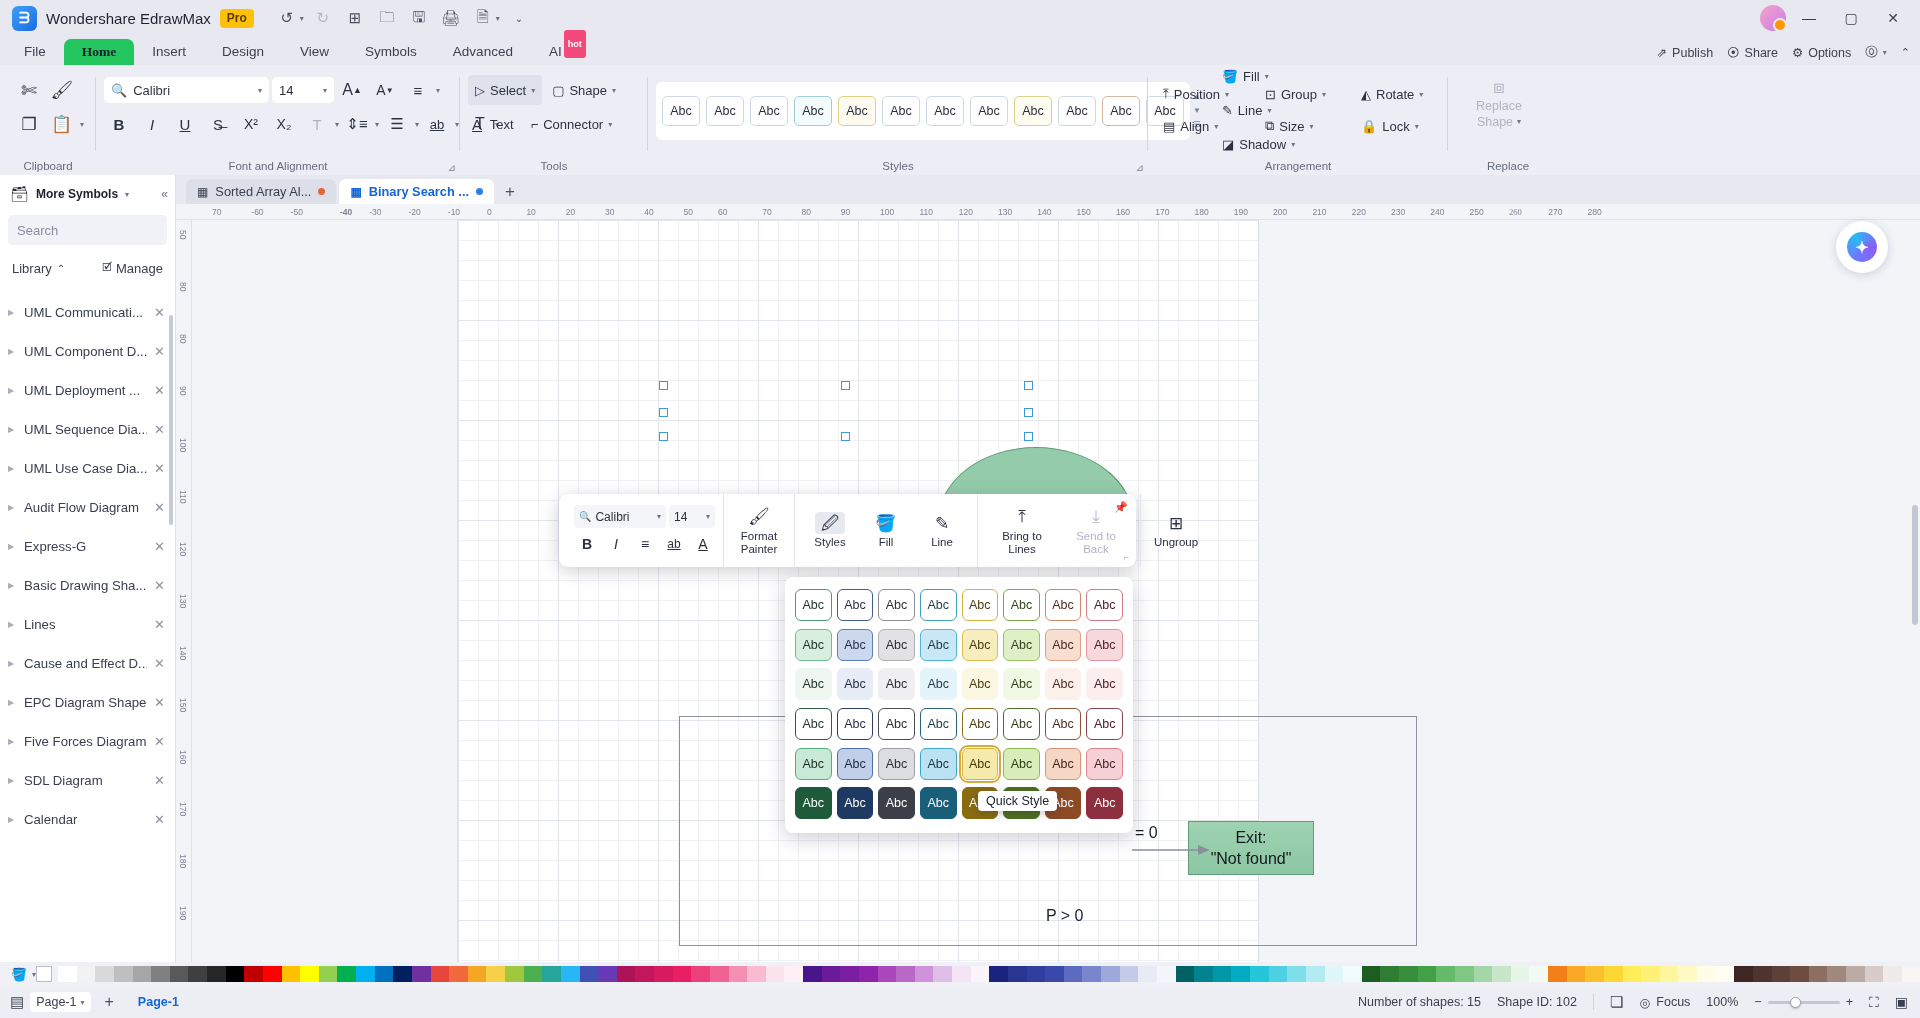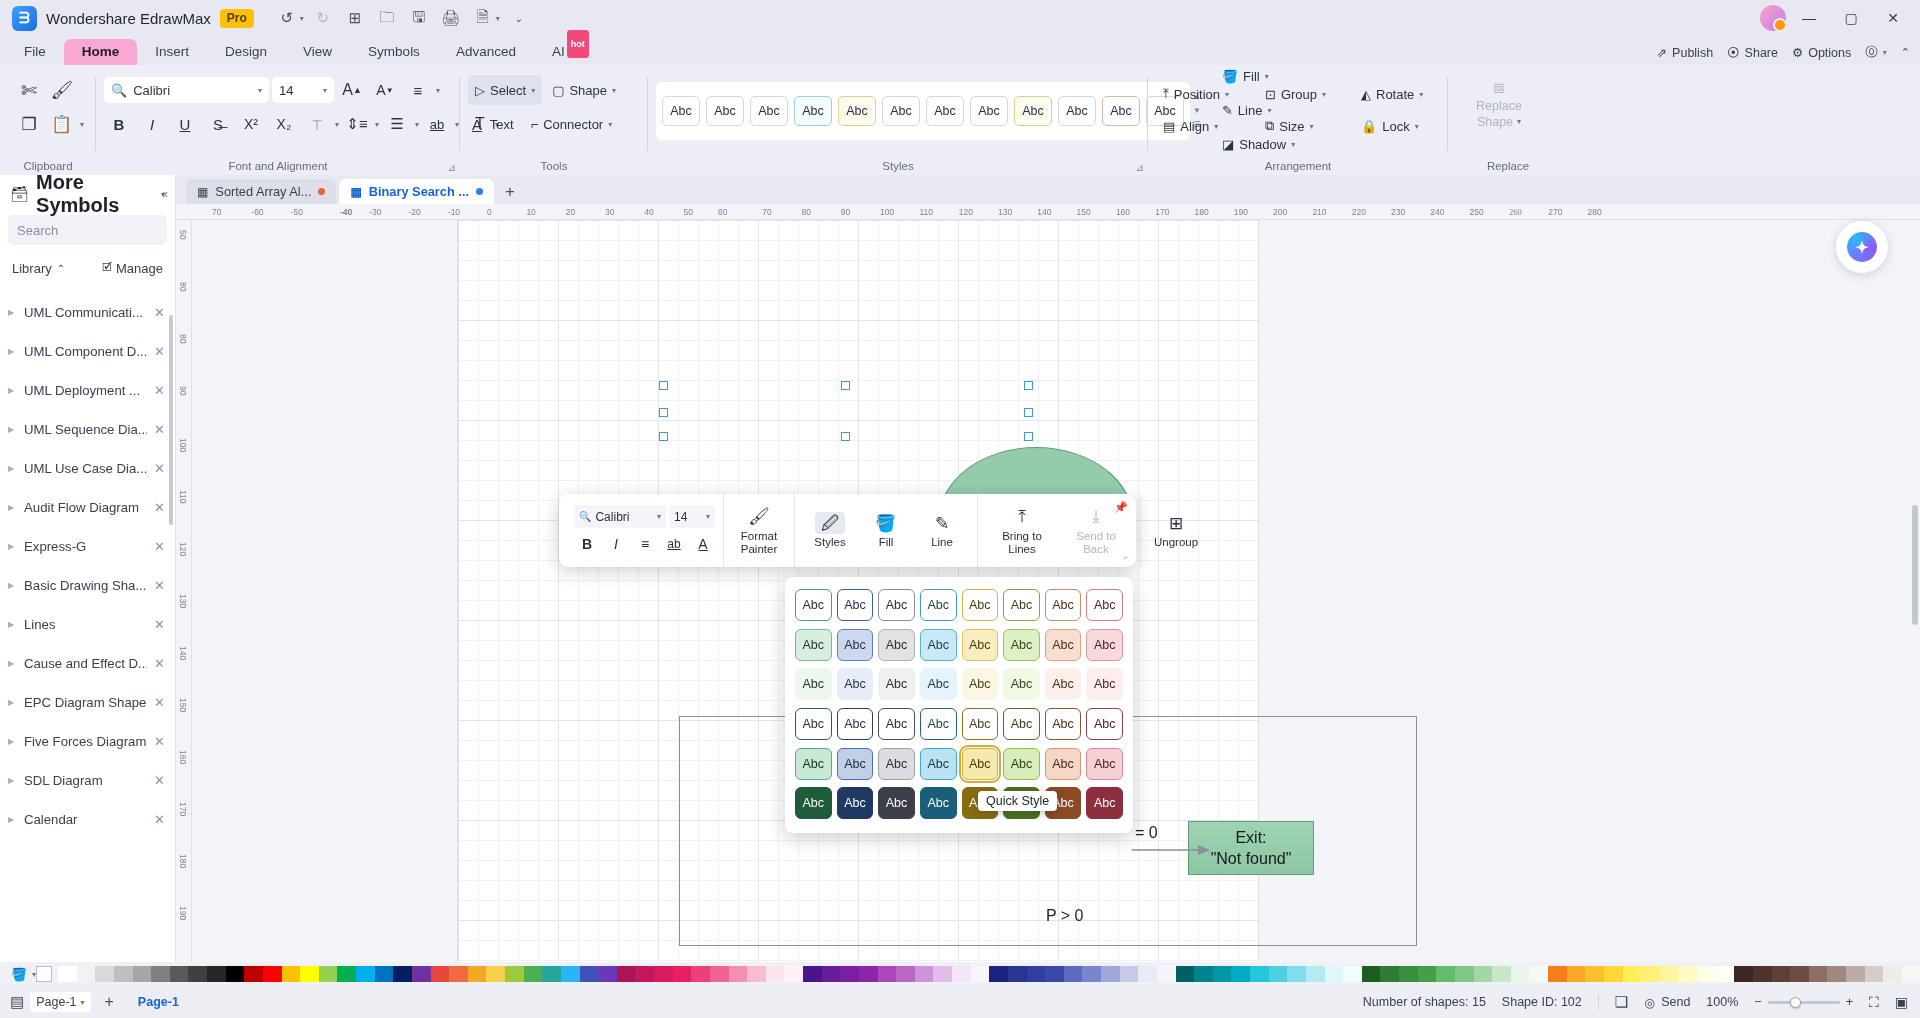--- a/index.html
+++ b/index.html
@@ -43,21 +43,21 @@
   }
   .avatar:after{content:"";position:absolute;right:-1px;bottom:-1px;width:10px;height:10px;border-radius:50%;background:#ff9800;border:2px solid #e8e9f0;}
   .win-btn { width:38px;height:30px;display:flex;align-items:center;justify-content:center;color:#3a3f4c;font-size:14px;}
 
   
   .menubar { height:29px; background:#e8e9f0; display:flex; align-items:flex-end; padding-left:6px; position:relative;}
   .menu-item {
     padding:0 18px; height:26px; line-height:26px; font-size:13.5px; color:#3c4150;
     border-radius:7px 7px 0 0; cursor:default; position:relative;
   }
-  .menu-item.active { background:#f9a8d4; font-weight:bold; color:#1b1f2b; }
+  .menu-item.active { background:#22c55e; font-weight:bold; color:#1b1f2b;font-family:Liberation Serif, serif; }
   .ai-hot { position:relative; }
   .hot-tag {
     position:absolute; top:-9px; right:-6px; background:#f2487a; color:#fff;
     font-size:9px; border-radius:3px; padding:1px 4px; font-weight:bold;
   }
   .menu-right { position:absolute; right:10px; bottom:4px; display:flex; align-items:center; gap:14px; font-size:12.5px; color:#3c4150;}
   .menu-right span.mr { display:flex; align-items:center; gap:5px; }
 
   
   .ribbon { height:110px; background:#edeef5; position:relative; display:flex; }
@@ -105,21 +105,21 @@
     color:#b0b4c2;font-size:12.5px;width:86px;line-height:16px;padding-top:6px;
   }
   .replace-shape .rs-icon{font-size:18px;margin-bottom:3px;}
 
   
   .body-wrap { position:absolute; top:175px; left:0; right:0; bottom:32px; display:flex; }
 
   
   .sidepanel { width:176px; background:#fff; position:relative; border-right:1px solid #e0e2ea;}
   .sp-head { height:38px; display:flex;align-items:center; padding:0 10px; gap:7px;}
-  .sp-head-title{font-weight:bold;font-size:20px;color:#1d212c;}
+  .sp-head-title{font-weight:bold;font-size:12px;color:#1d212c;}
   .sp-collapse{ position:absolute; right:7px; top:12px; color:#6d7286; font-size:12px;}
   .sp-search { margin:2px 8px 0 8px; height:30px; background:#f1f2f7; border-radius:5px; display:flex; align-items:center; }
   .sp-search input {
     border:0;background:transparent;outline:none;flex:1;padding:0 9px;font-size:13px;
     font-family:"Liberation Sans",sans-serif;color:#3a3f4d;
   }
   .sp-search input::placeholder{color:#8a8f9e;}
   .sp-search-btn{background:#1a8cff;color:#fff;font-size:12.5px;border-radius:4px;padding:5px 11px;margin-right:3px;}
   .lib-head { display:flex;align-items:center;justify-content:space-between; padding:14px 12px 10px 12px; font-size:13px;color:#3a3f4d;}
   .lib-head .manage{display:flex;align-items:center;gap:4px;color:#3a3f4d;}
@@ -985,21 +985,21 @@
       <div class="sb-plus">+</div>
       <div class="sb-pagetab">Page-1</div>
     </div>
     <div class="sb-right">
       <span class="sb-item">Number of shapes: 15</span>
       <span class="sb-item">Shape ID: 102</span>
       <span class="sb-divider"></span>
       <span class="sb-item" style="font-size:15px">❏</span>
       <span class="sb-item">
         <span>◎</span>
-        <span>Send</span>
+        <span>Focus</span>
       </span>
       <span class="sb-item">100%</span>
       <span class="zoom-slider">
         <span>−</span>
         <span class="zs-track">
           <span class="zs-knob"></span>
         </span>
         <span>+</span>
       </span>
       <span class="sb-item" style="font-size:14px">⛶</span>

